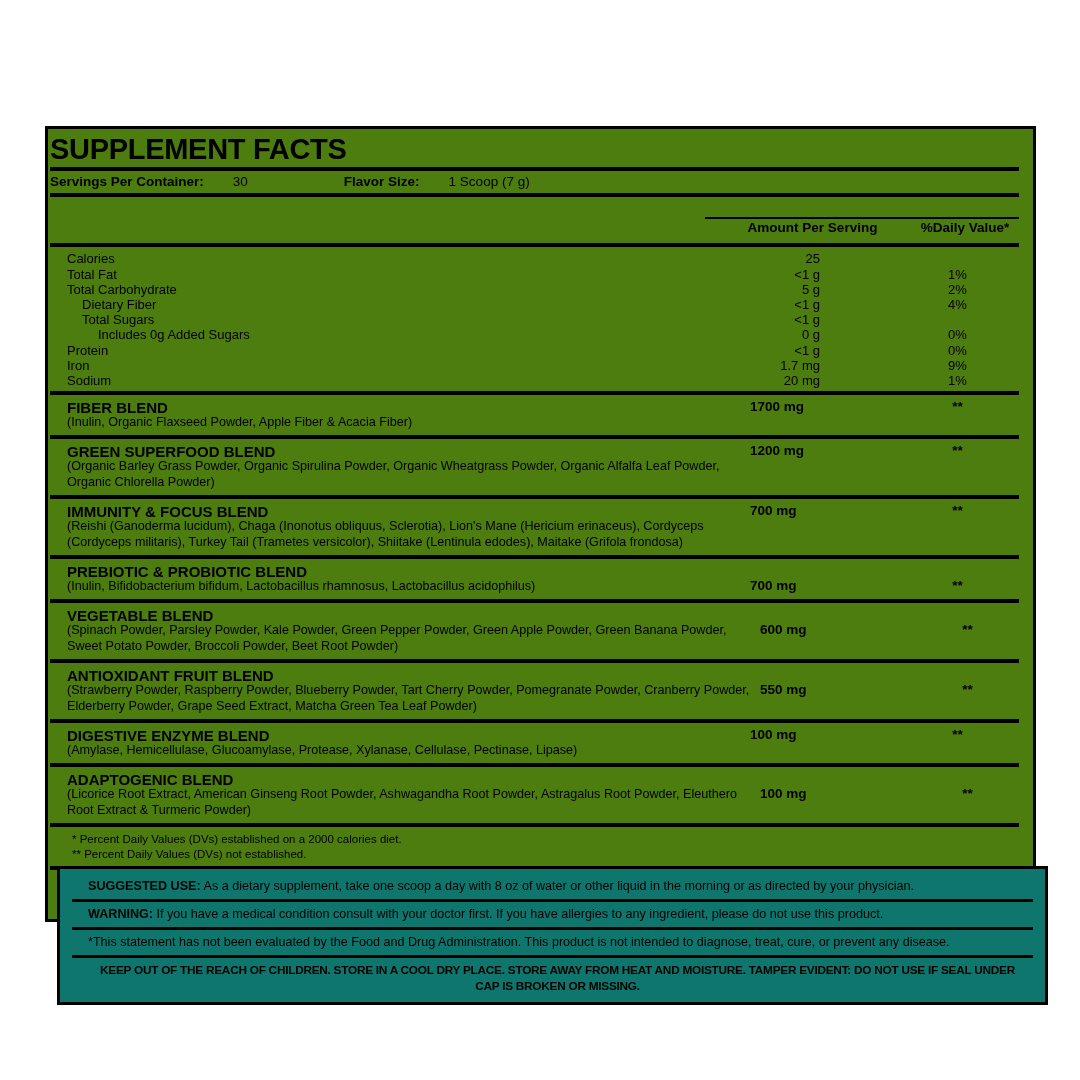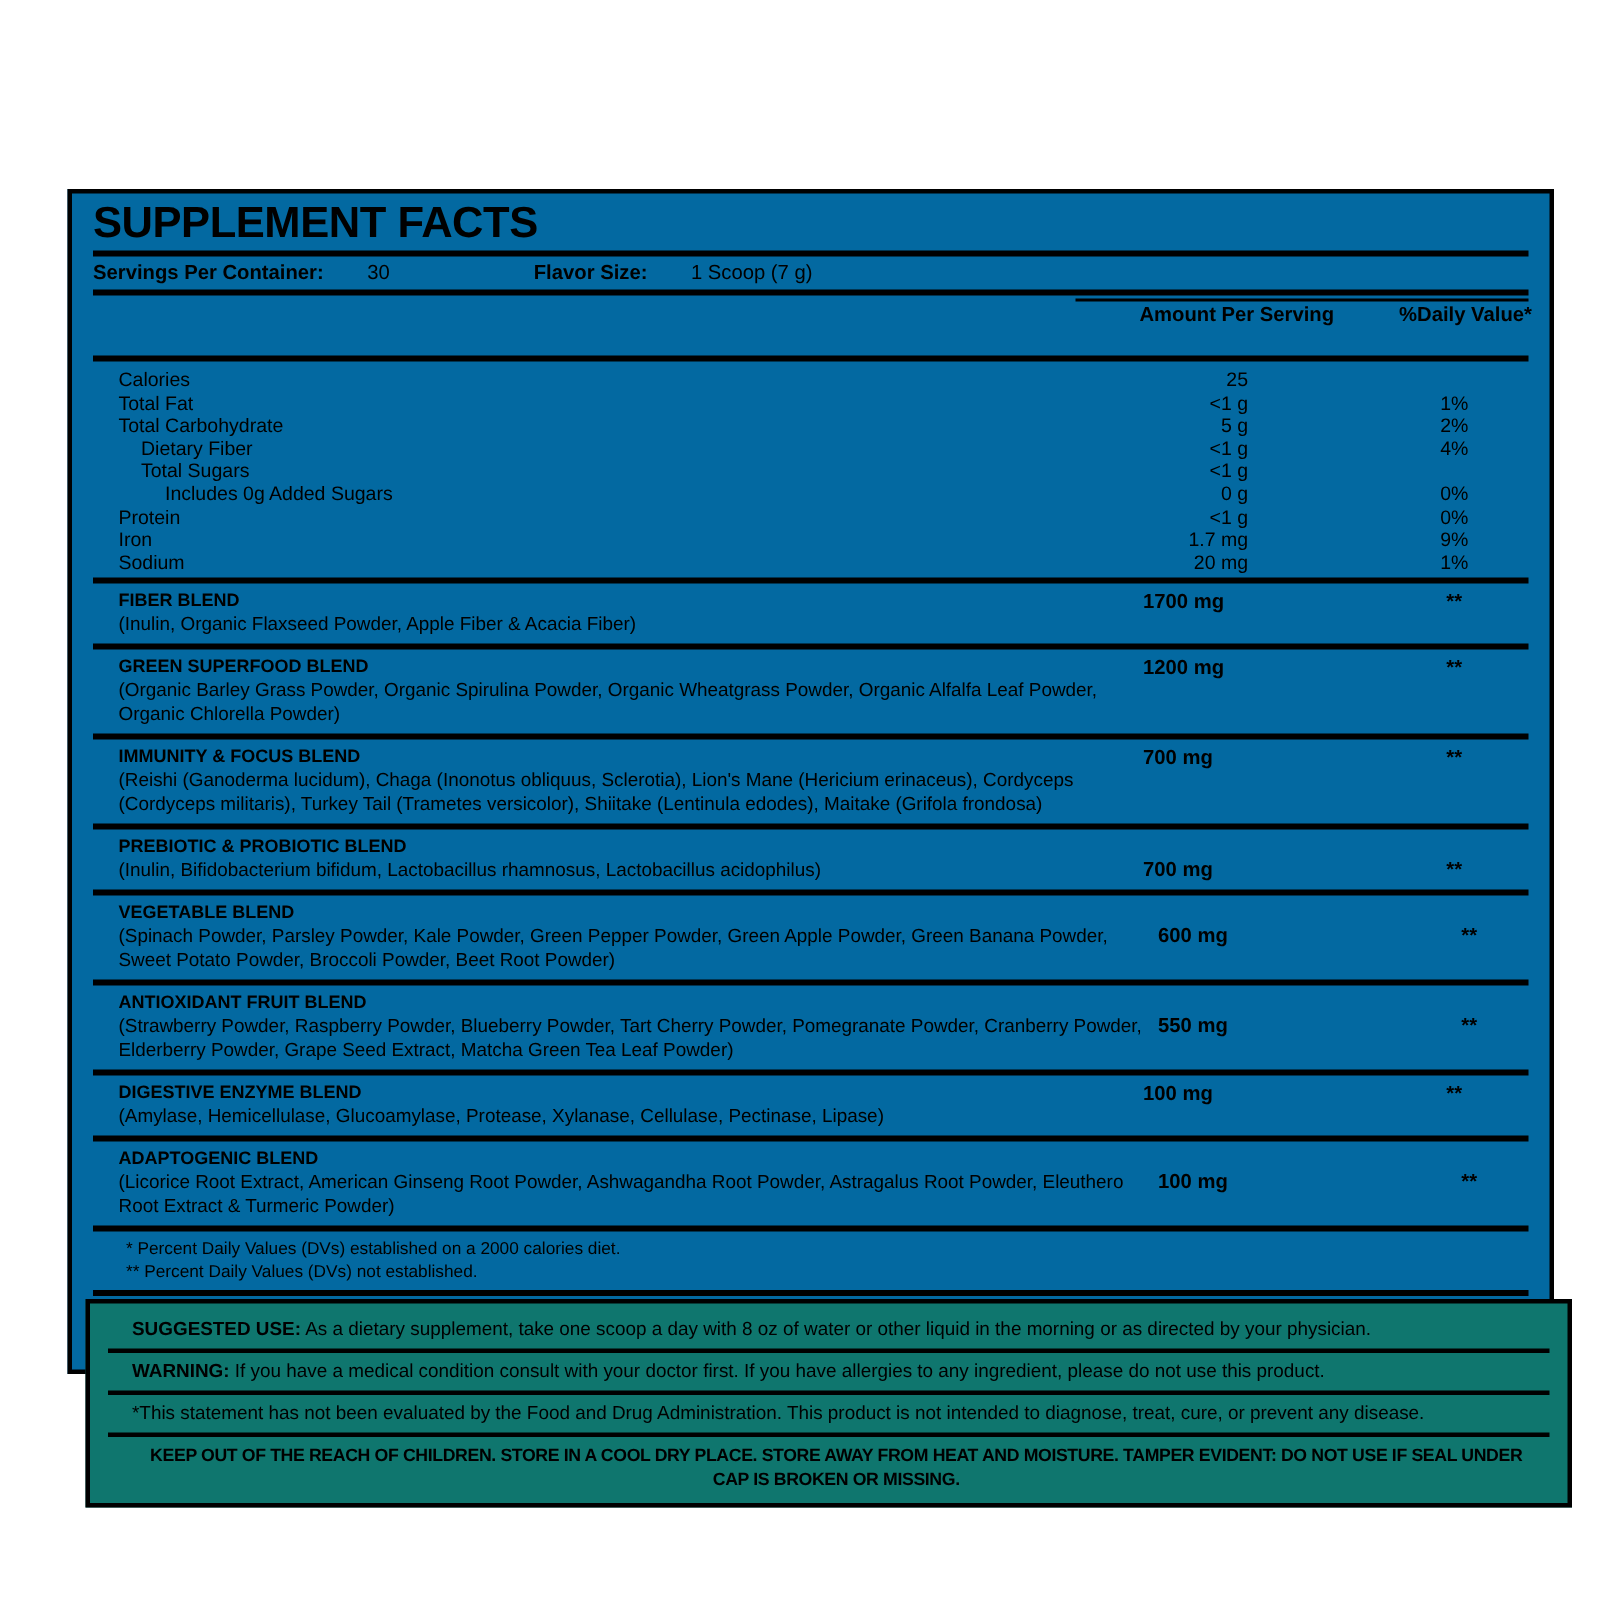--- a/index.html
+++ b/index.html
@@ -21,22 +21,22 @@
     background: #fff;
   }
 
   
   .facts-panel {
     position: absolute;
     left: 45px;
     top: 126px;
     width: 991px;
     border: 3px solid #000;
-    background: #0369a1;
-    padding: 0 14px 6px 14px;
+    background: #4d7c0f;
+    padding: 0 14px 6px 2px;
   }
 
   .title {
     font-size: 29px;
     font-weight: bold;
     letter-spacing: -0.3px;
     line-height: 1.05;
     padding-top: 5px;
     padding-bottom: 3px;
   }
@@ -48,21 +48,22 @@
     font-size: 13.5px;
     padding: 3px 0 4px 0;
     white-space: nowrap;
     gap: 25px;
   }
   .servings-row .gap { display: inline-block; width: 46px; }
   .b { font-weight: bold; }
 
   .amt-head-wrap {
     position: relative;
-    height: 40px;
+    height: 28px;
+    margin-top: 18px;
   }
   .amt-head-rule {
     position: absolute;
     left: 655px;
     right: 0;
     top: 2px;
     border-bottom: 2px solid #000;
   }
   .amt-head-labels {
     position: absolute;
@@ -99,21 +100,21 @@
   }
 
   
   .blend {
     position: relative;
     padding: 4px 0 5px 0;
     min-height: 34px;
   }
   .blend .bname {
     position: absolute; left: 17px; top: 4px;
-    font-size: 12px; font-weight: bold;
+    font-size: 15px; font-weight: bold;
     white-space: nowrap;
   }
   .blend .bing {
     position: absolute; left: 17px; top: 20px;
     font-size: 12.6px;
     width: 690px;
     line-height: 15.5px;
   }
   .blend .bamt {
     position: absolute; left: 700px;

